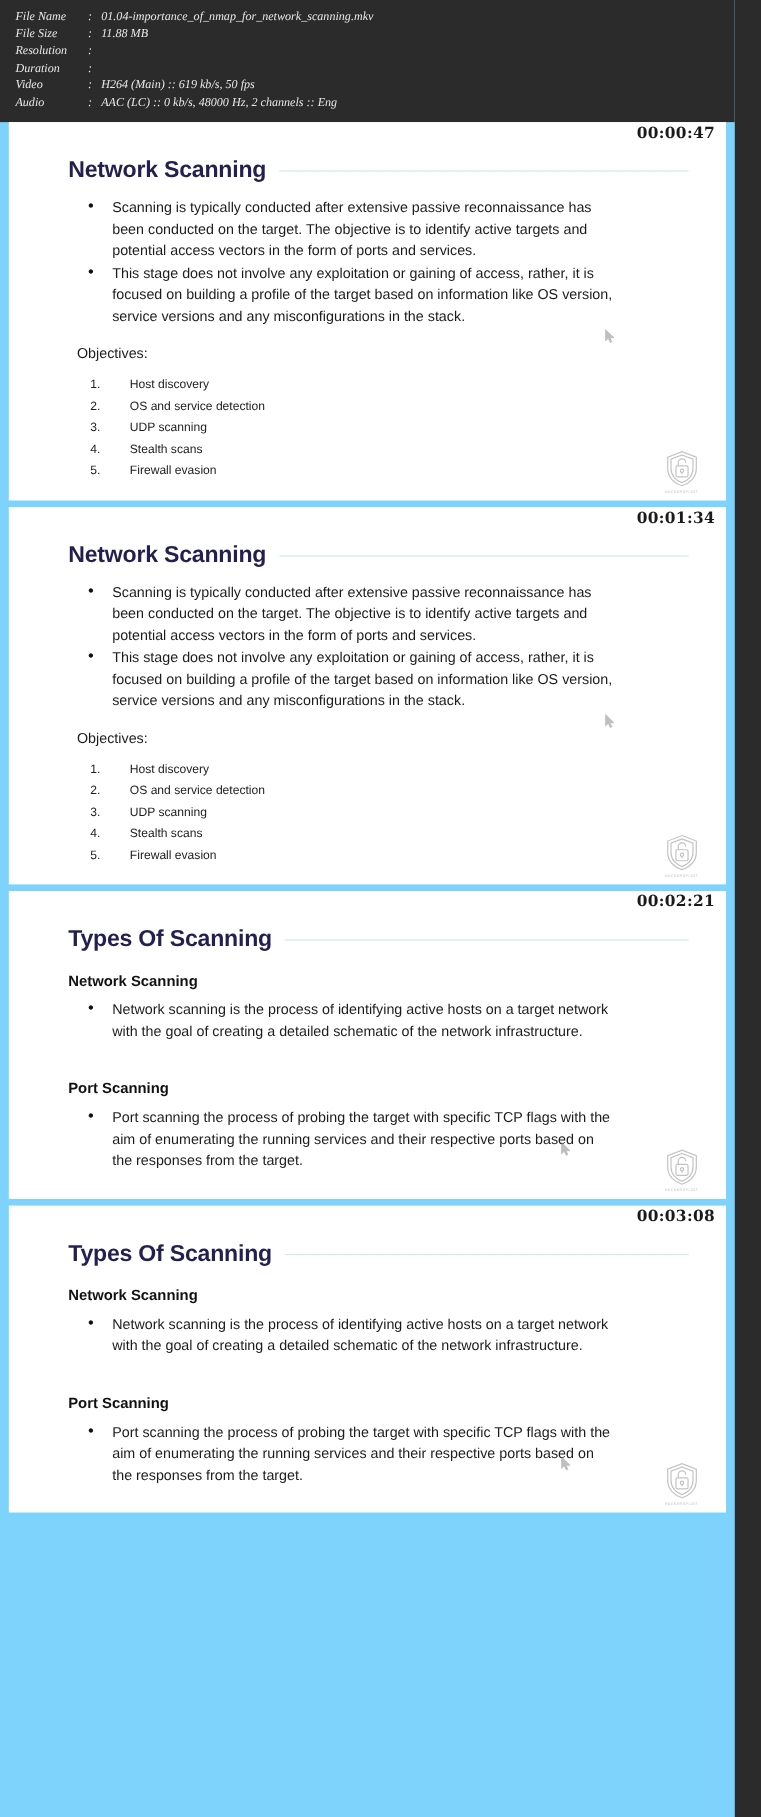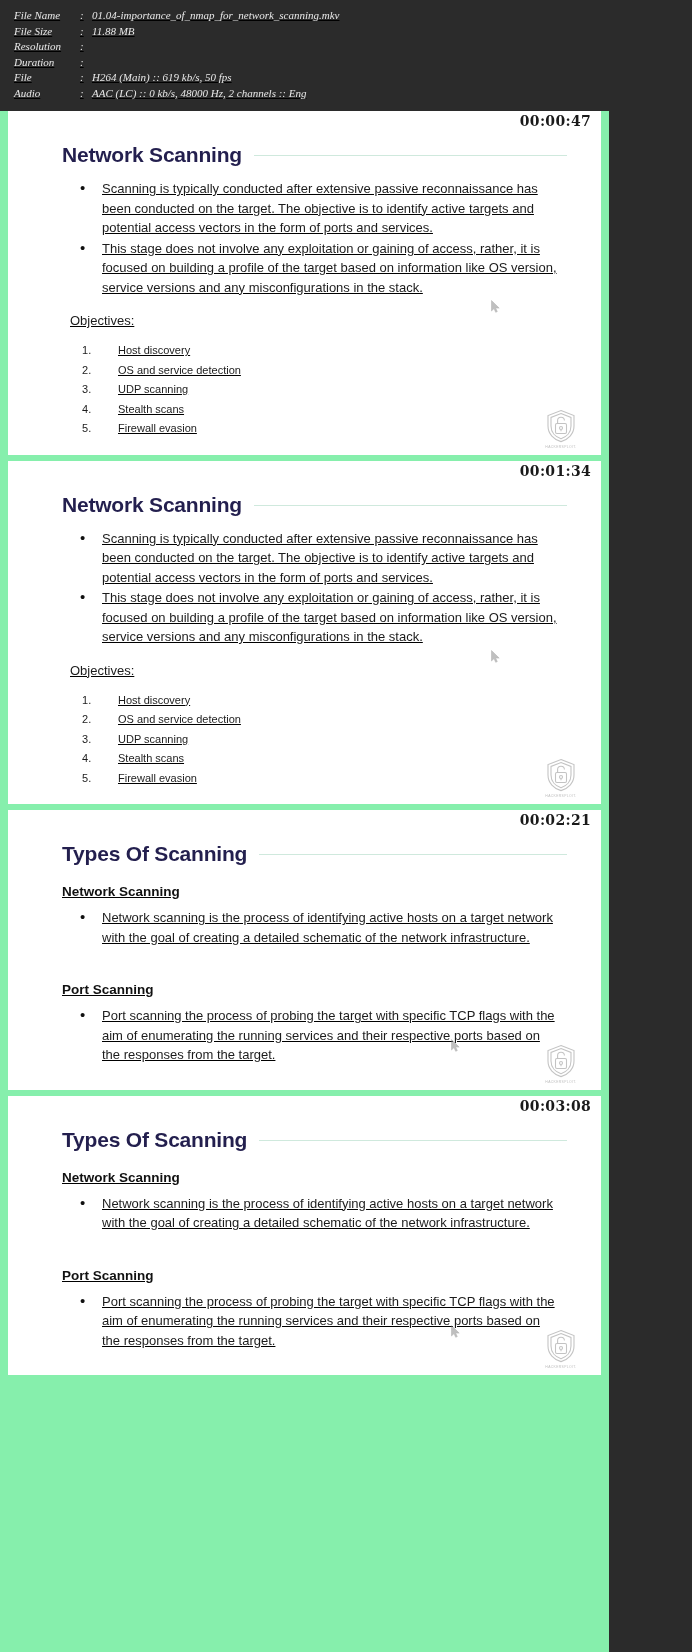--- a/index.html
+++ b/index.html
@@ -5,26 +5,25 @@
   * { box-sizing: border-box; margin: 0; padding: 0; }
 
   html, body {
     width: 692px;
     height: 1652px;
     background: #2b2b2b;
     font-family: "Liberation Sans", sans-serif;
   }
 
   .page {
-    width: 609px;
+    width: 668px;
     height: 1652px;
-    background: #86efac;
+    background: #7dd3fc;
     position: relative;
     overflow: hidden;
-    text-decoration: underline;
   }
 
   
   .mediainfo {
     background: #2b2b2b;
     padding: 8px 10px 10px 14px;
   }
   .mi-row {
     display: flex;
     align-items: baseline;
@@ -207,21 +206,21 @@
       </div>
       <div class="mi-row">
         <span class="mi-label">Resolution</span>
         <span class="mi-colon">:</span>
       </div>
       <div class="mi-row">
         <span class="mi-label">Duration</span>
         <span class="mi-colon">:</span>
       </div>
       <div class="mi-row">
-        <span class="mi-label">File</span>
+        <span class="mi-label">Video</span>
         <span class="mi-colon">:</span>
         <span class="mi-value">H264 (Main) :: 619 kb/s, 50 fps</span>
       </div>
       <div class="mi-row">
         <span class="mi-label">Audio</span>
         <span class="mi-colon">:</span>
         <span class="mi-value">AAC (LC) :: 0 kb/s, 48000 Hz, 2 channels :: Eng</span>
       </div>
     </div>
 

